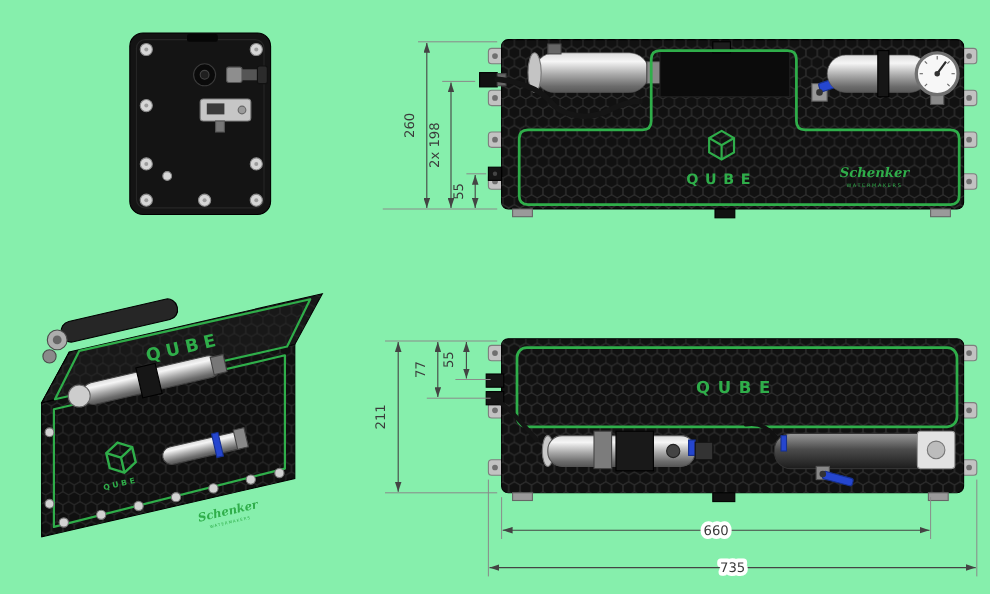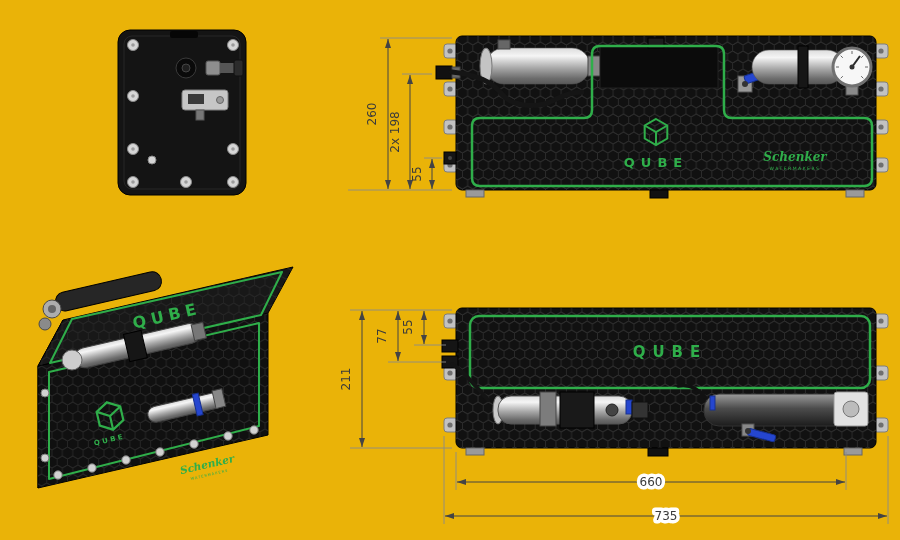--- a/index.html
+++ b/index.html
@@ -1,19 +1,19 @@
 <!DOCTYPE html>
 <html><head>
 <meta charset="utf-8">
 <style>
   html,body { margin:0; padding:0; background:#ffffff; }
   .canvas {
     position:relative;
     width:900px; height:540px;
-    background:#eab308;
+    background:#86efac;
     font-family:"DejaVu Sans", sans-serif;
     overflow:hidden;
   }
   svg text { user-select:none; }
   .dim {
     font-family:"DejaVu Sans", sans-serif;
     font-size:12px;
     fill:#3b3b3b;
   }
   .halo {

